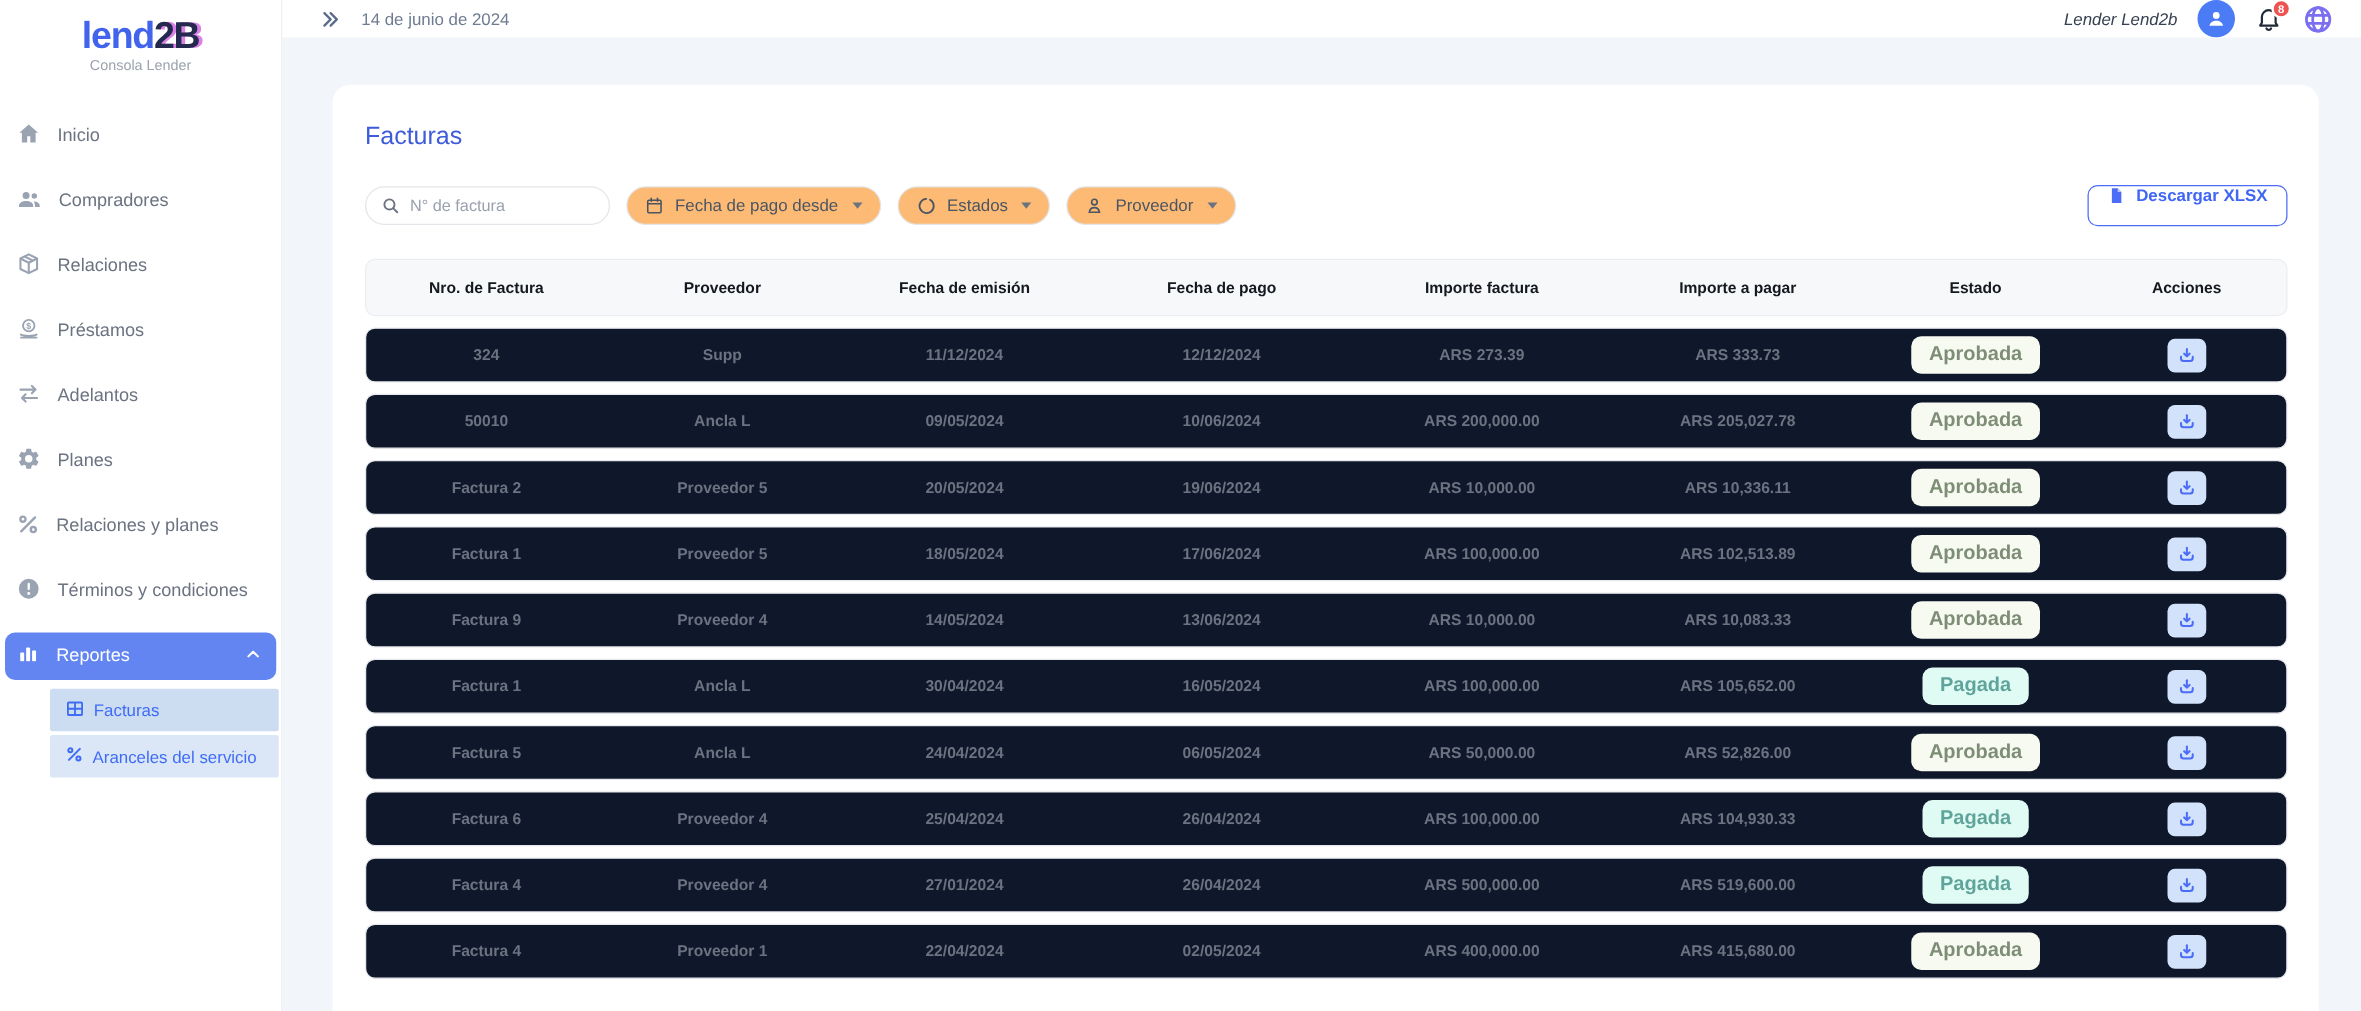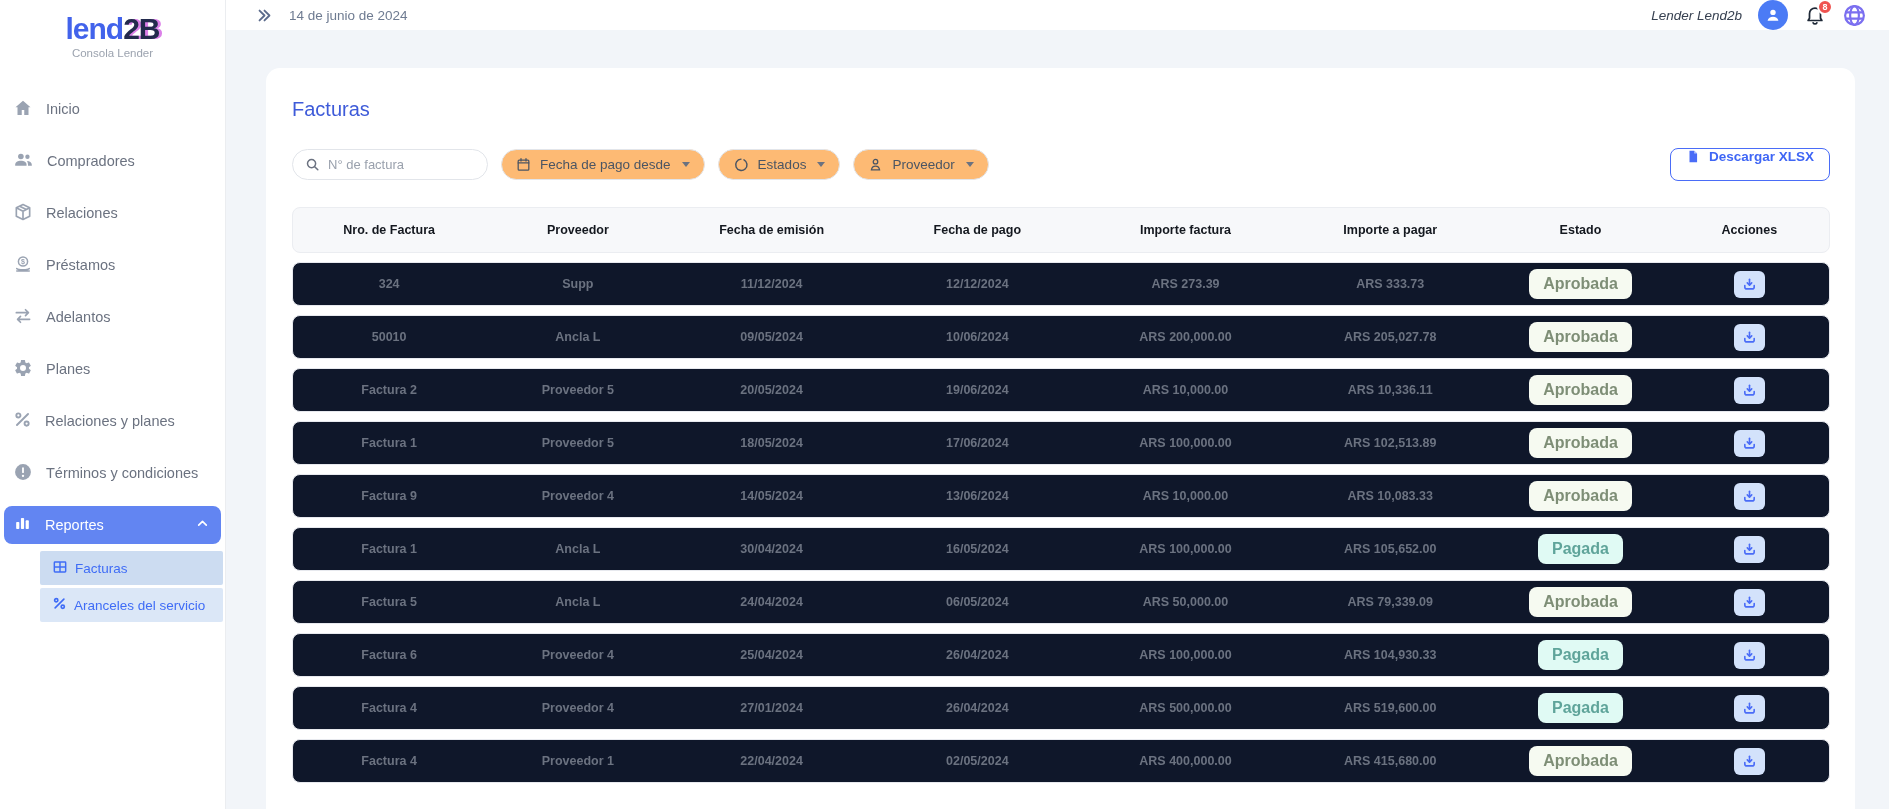--- a/index.html
+++ b/index.html
@@ -366,21 +366,21 @@
       </button>
     </div>
   </div>
 
   <div class="trow">
     <div>Factura 5</div>
     <div>Ancla L</div>
     <div>24/04/2024</div>
     <div>06/05/2024</div>
     <div>ARS 50,000.00</div>
-    <div>ARS 79,339.09</div>
+    <div>ARS 52,826.00</div>
     <div><span class="badge badge-aprobada">Aprobada</span></div>
     <div>
       <button class="action-btn">
         <svg width="15" height="15" viewBox="0 0 24 24" fill="none" stroke="#4a6cf7" stroke-width="2.6" stroke-linecap="round" stroke-linejoin="round">
                       <path d="M12 3.5v9"></path>
                       <path d="M8.5 9.5L12 13l3.5-3.5"></path>
                       <path d="M4.5 13.5v2.3A3.2 3.2 0 0 0 7.7 19h8.6a3.2 3.2 0 0 0 3.2-3.2v-2.3"></path>
                     </svg>
       </button>
     </div>

